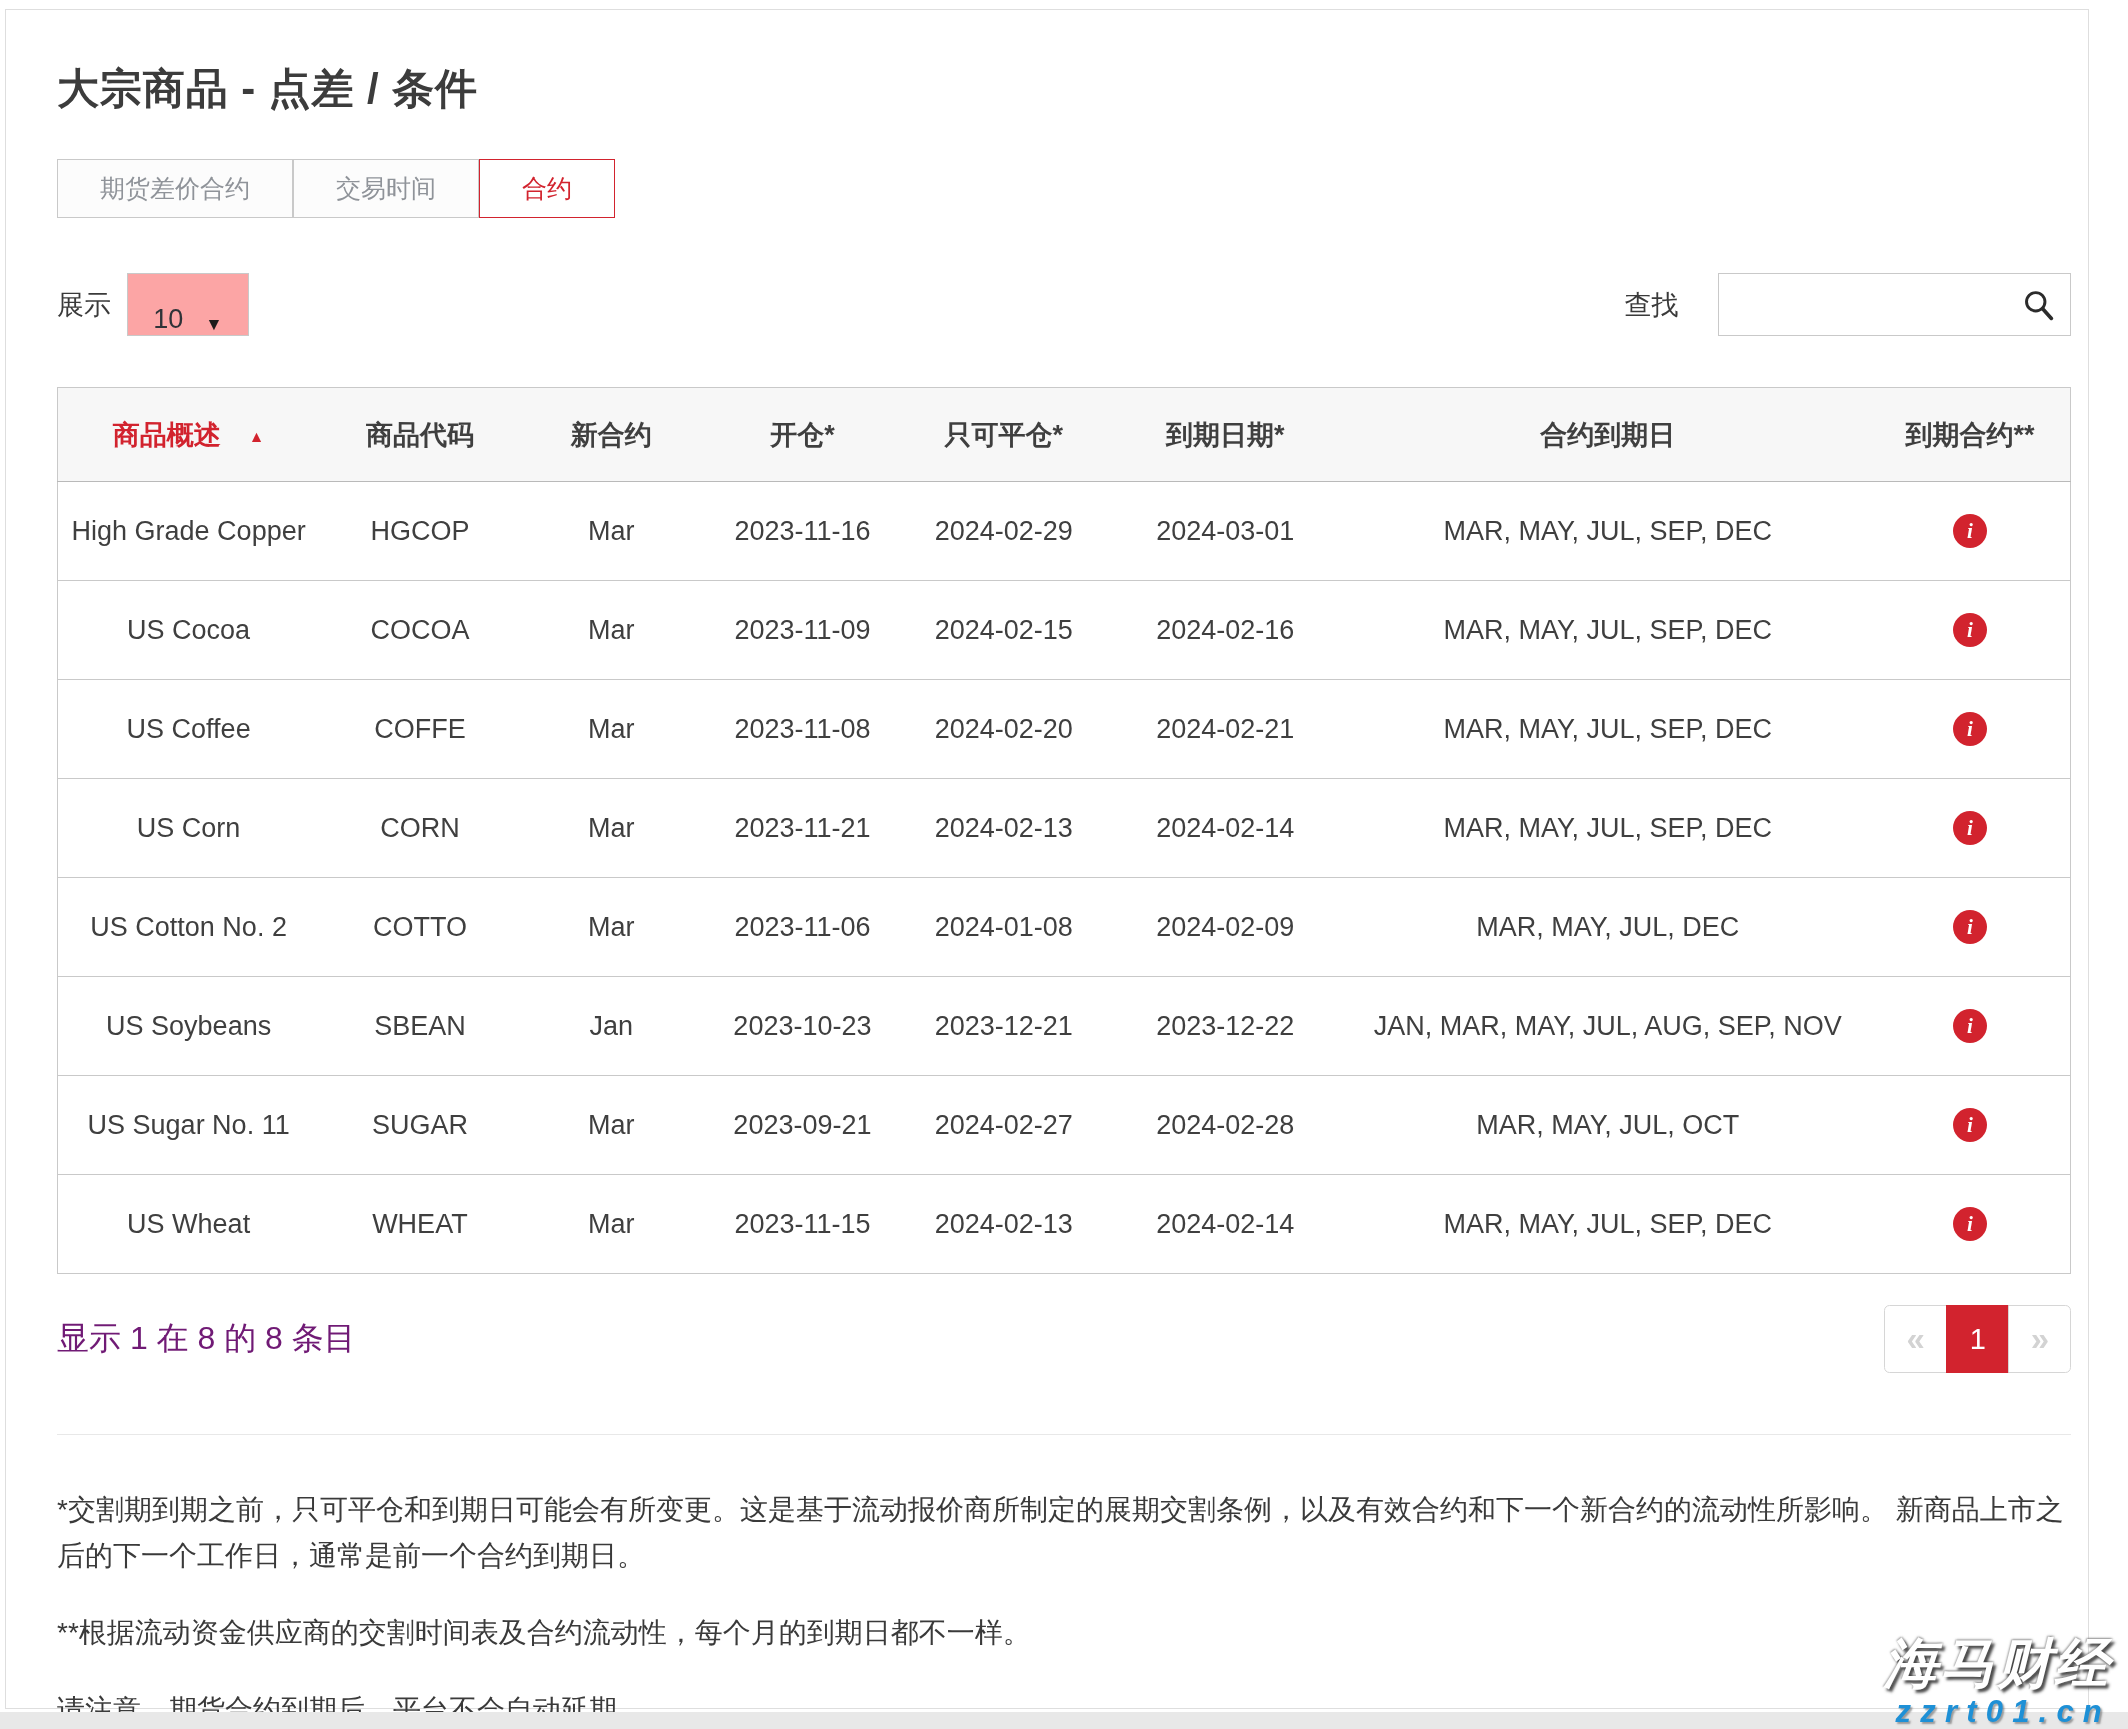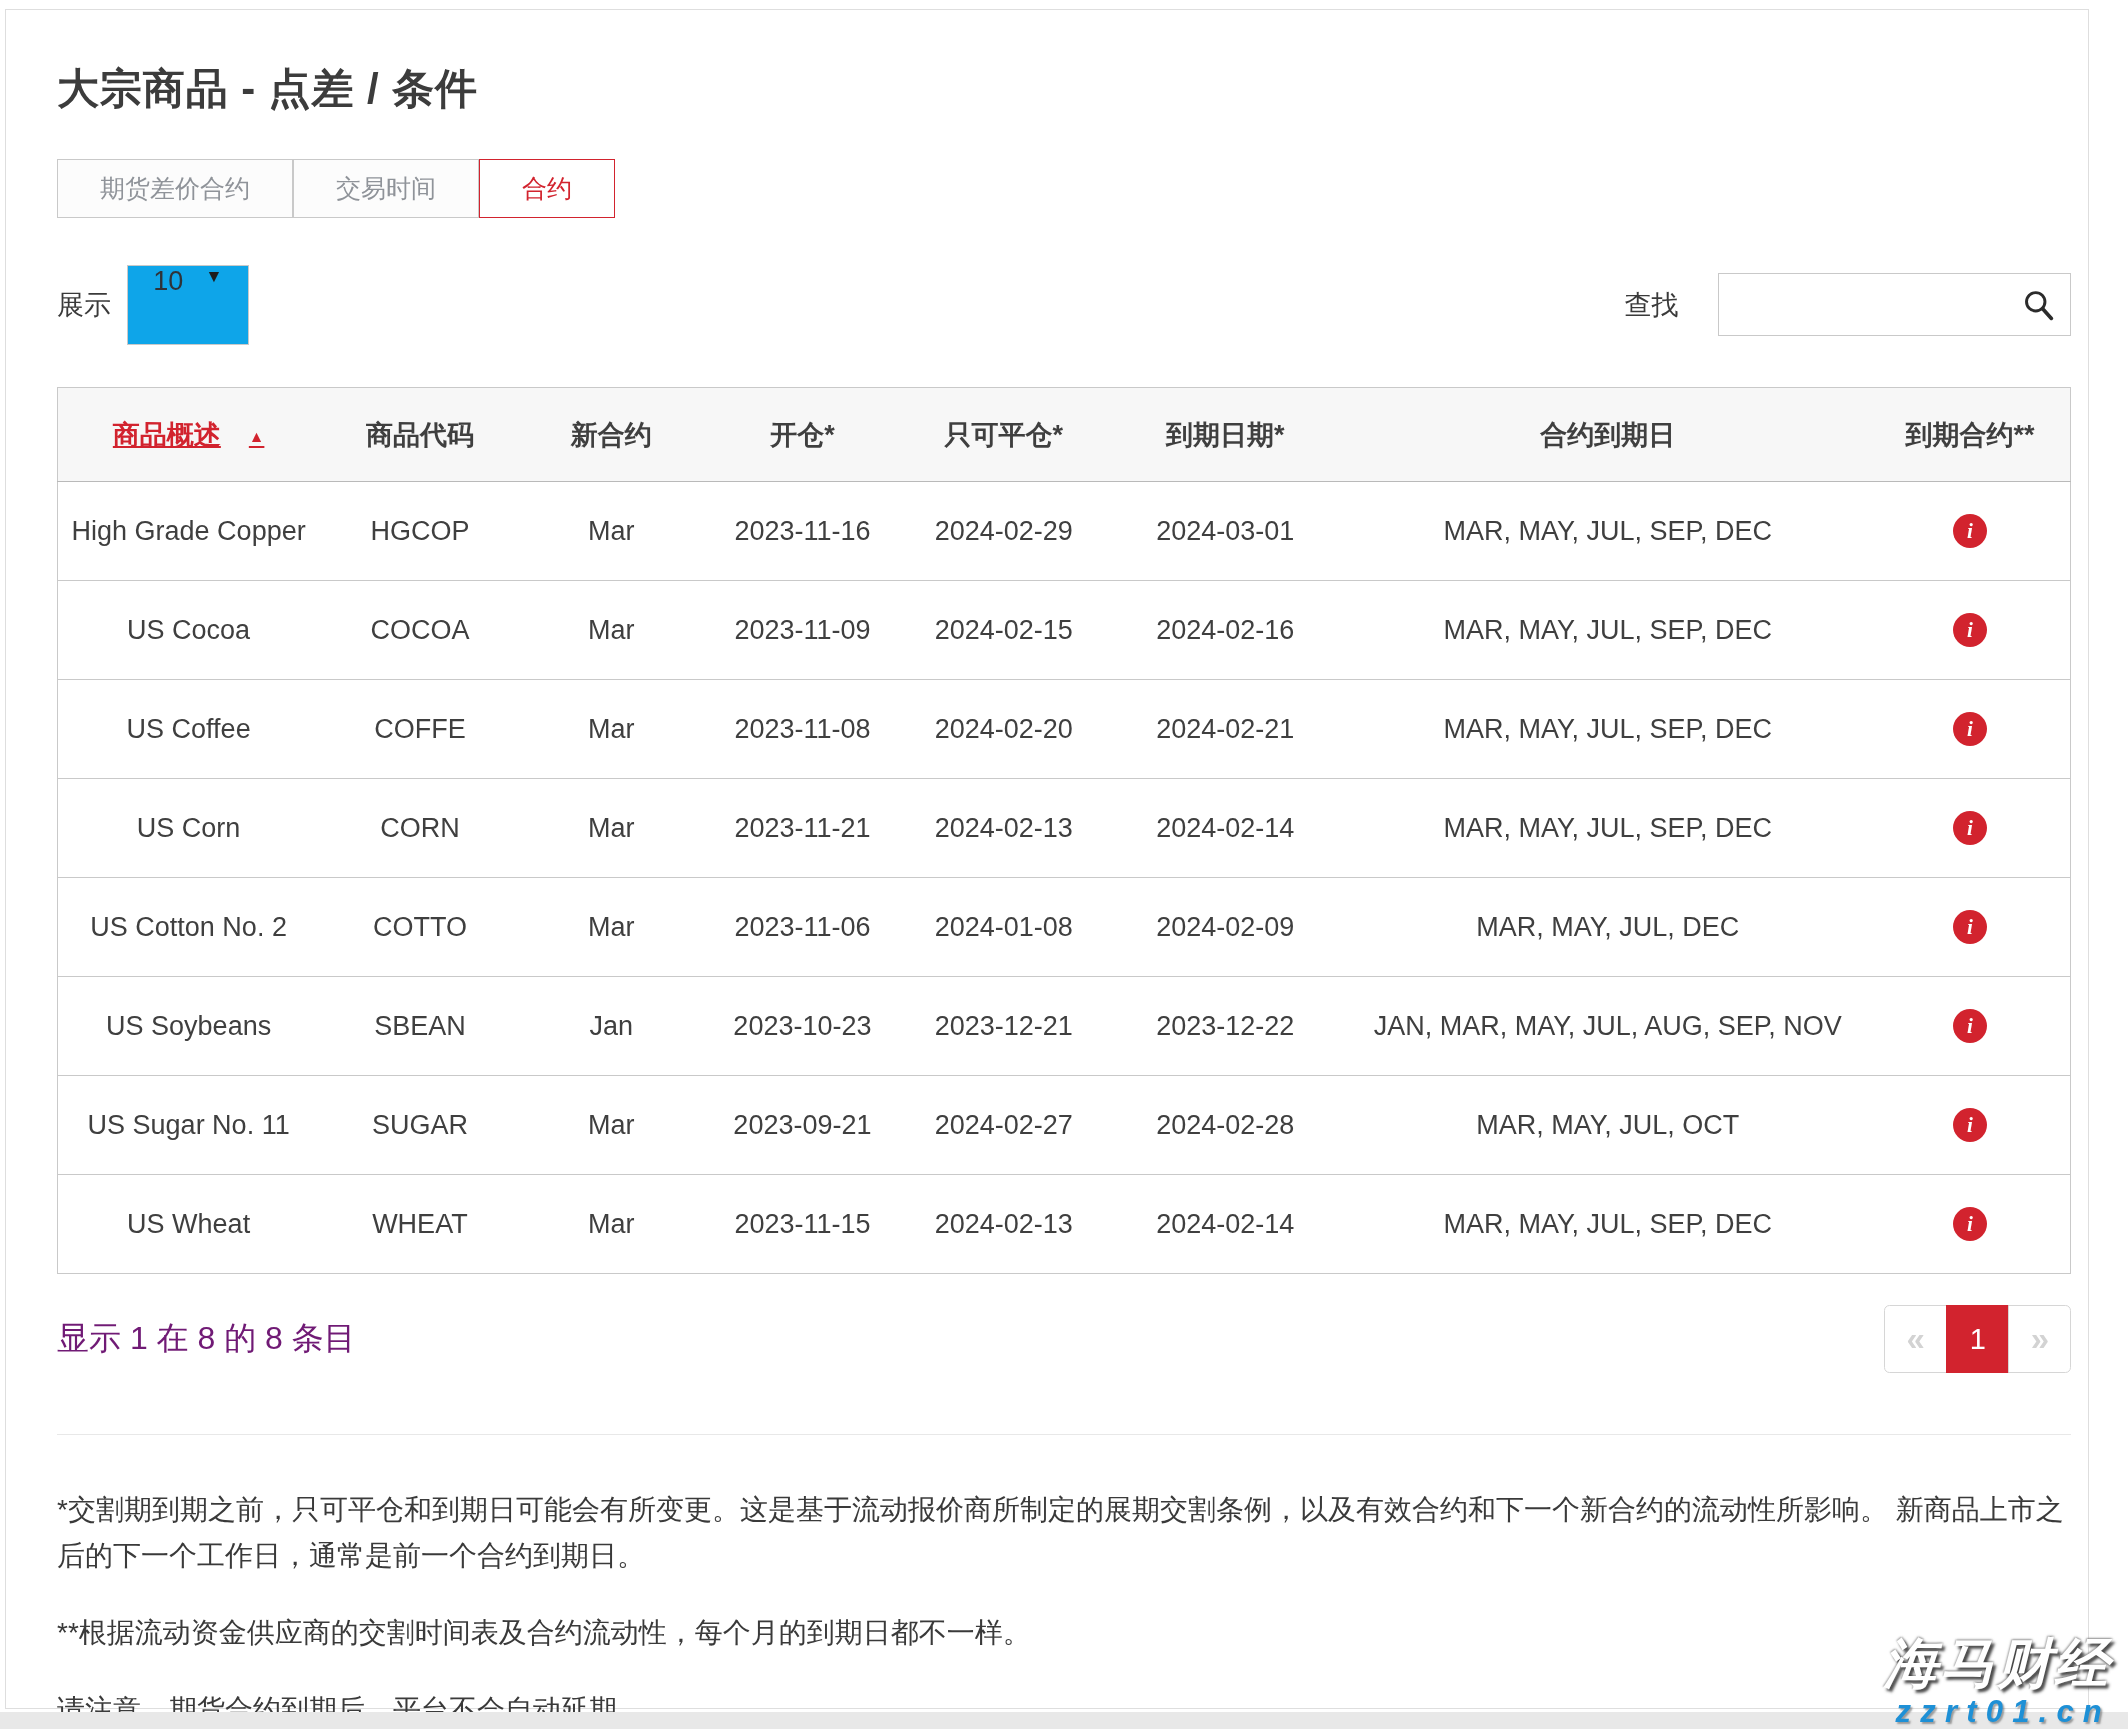--- a/index.html
+++ b/index.html
@@ -26,44 +26,44 @@
     font-size:25px; cursor:pointer; white-space:nowrap;
   }
   .tab.active { border:1.8px solid #d2232e; color:#d2232e; background:#fff; }
   
   .controls {
     margin-top:55px; display:flex; align-items:center;
     justify-content:space-between; height:63px;
   }
   .show-wrap { display:flex; align-items:center; gap:16px; font-size:27px; color:#3a3a3a; }
   .page-size {
-    box-sizing:border-box; width:122px; height:80px; border:0.9px solid #c9c9c9;
-    display:flex; align-items:flex-start; justify-content:center; gap:22px;
-    font-size:27px; color:#2f3338; background:#0ea5e9; cursor:pointer;
+    box-sizing:border-box; width:122px; height:63px; border:0.9px solid #c9c9c9;
+    display:flex; align-items:flex-end; justify-content:center; gap:22px;
+    font-size:27px; color:#2f3338; background:#fca5a5; cursor:pointer;
   }
   .caret-down { font-size:17.5px; color:#1d1d1d; }
   .search-wrap { display:flex; align-items:center; gap:40px; font-size:27px; color:#3a3a3a; }
   .search-box { position:relative; width:353px; height:63px; box-sizing:border-box; border:0.9px solid #c9c9c9; background:#fff; }
   .search-box input {
     width:100%; height:100%; border:0; outline:none; font-size:26px;
     padding:0 66px 0 18.5px; box-sizing:border-box; background:transparent;
     font-family:inherit; color:#3a3a3a;
   }
   .search-icon { position:absolute; right:14.8px; top:14px; width:35px; height:35px; }
   
   table.spread-table {
     margin-top:51px; width:100%; border-collapse:collapse;
     border:0.9px solid #c9c9c9;
   }
   .spread-table thead th {
     background:#f7f7f7; height:91px; font-size:27px; font-weight:bold;
     color:#3f3f3f; text-align:center; border-bottom:0.9px solid #b9b9b9;
     cursor:pointer; white-space:nowrap;
   }
-  .spread-table thead th.sorted { color:#d2232e;text-decoration:underline; }
+  .spread-table thead th.sorted { color:#d2232e; }
   .sort-asc-icon { font-size:15.7px; color:#d2232e; margin-left:28px; vertical-align:1.8px; }
   .spread-table tbody td {
     height:96px; font-size:27px; text-align:center; color:#3f3f3f;
     background:#fff; border-bottom:0.9px solid #c9c9c9; white-space:nowrap;
   }
   .info-icon {
     display:inline-flex; width:34px; height:34px; border-radius:50%;
     background:#d2232e; color:#fff; align-items:center; justify-content:center;
     font-size:21px; font-weight:bold; font-style:italic;
     font-family:"Liberation Serif","DejaVu Serif",serif; cursor:pointer;

